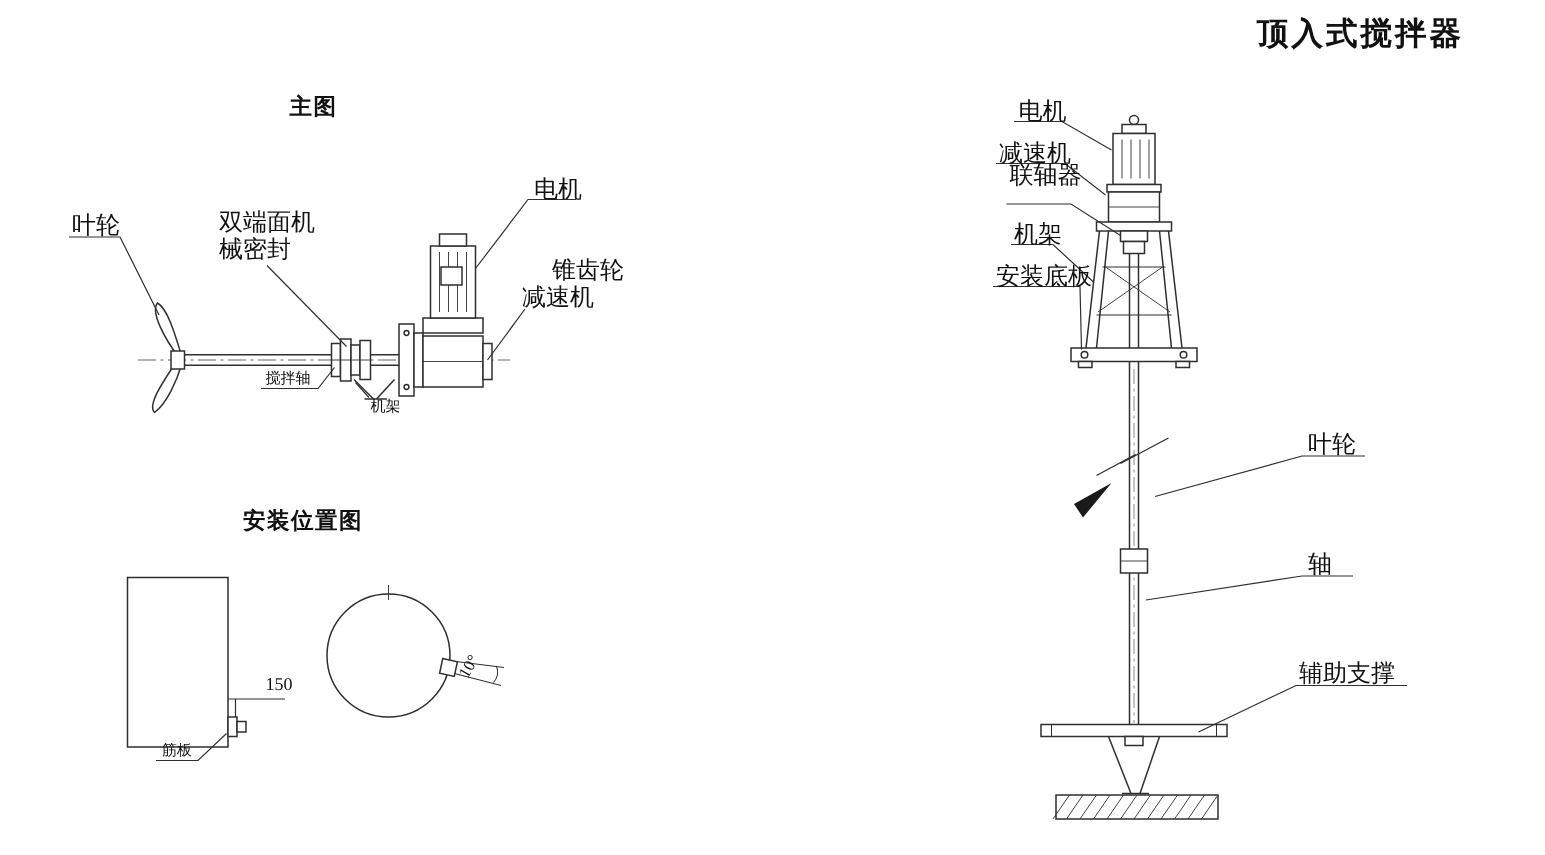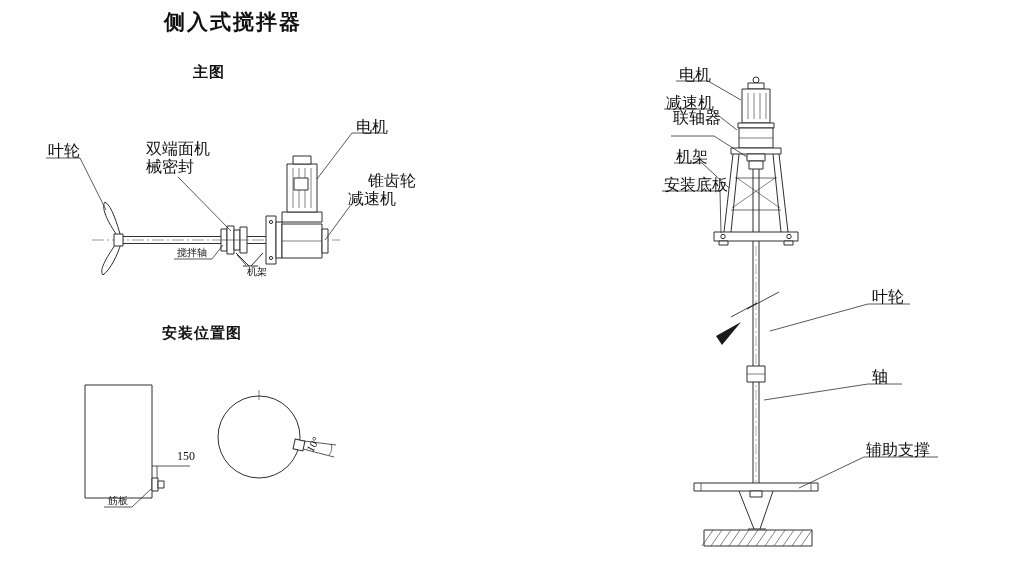--- a/index.html
+++ b/index.html
@@ -198,33 +198,33 @@
         <path d="M671,136 H714 L747,157"></path>
         <path d="M674,163 H702 L729,188"></path>
         <path d="M662,191 H720 L721,233"></path>
         <path d="M910,304 H868 L770,331"></path>
         <path d="M902,384 H868 L764,400"></path>
         <path d="M938,457 H864 L799,488"></path>
       </g>
     </g>
   </svg>
 
-  <div class="lbl title" style="left:164px;top:9px;">侧入式搅拌器</div>
+  <div class="lbl title" style="left:838px;top:9px;">顶入式搅拌器</div>
 
   <div class="lbl section" style="left:193px;top:63px;">主图</div>
   <div class="lbl" style="left:48px;top:141px;">叶轮</div>
   <div class="lbl" style="left:146px;top:139px;font-family:Liberation Serif, serif;">双端面机</div>
   <div class="lbl" style="left:146px;top:157px;">械密封</div>
   <div class="lbl" style="left:356px;top:117px;">电机</div>
   <div class="lbl" style="left:368px;top:171px;">锥齿轮</div>
   <div class="lbl" style="left:348px;top:189px;">减速机</div>
   <div class="lbl small" style="left:177px;top:247px;">搅拌轴</div>
   <div class="lbl small" style="left:247px;top:266px;">机架</div>
 
-  <div class="lbl section" style="left:162px;top:324px;">安装位置图</div>
+  <div class="lbl section" style="left:162px;top:339px;">安装位置图</div>
   <div class="lbl dim" style="left:161px;top:449px;">150</div>
   <div class="lbl small" style="left:108px;top:495px;">筋板</div>
   <div class="lbl rot" style="left:306px;top:438px;">10°</div>
 
   <div class="lbl" style="left:679px;top:65px;">电机</div>
   <div class="lbl" style="left:666px;top:93px;">减速机</div>
   <div class="lbl" style="left:673px;top:108px;">联轴器</div>
   <div class="lbl" style="left:676px;top:147px;">机架</div>
   <div class="lbl" style="left:664px;top:175px;">安装底板</div>
   <div class="lbl" style="left:872px;top:287px;">叶轮</div>

